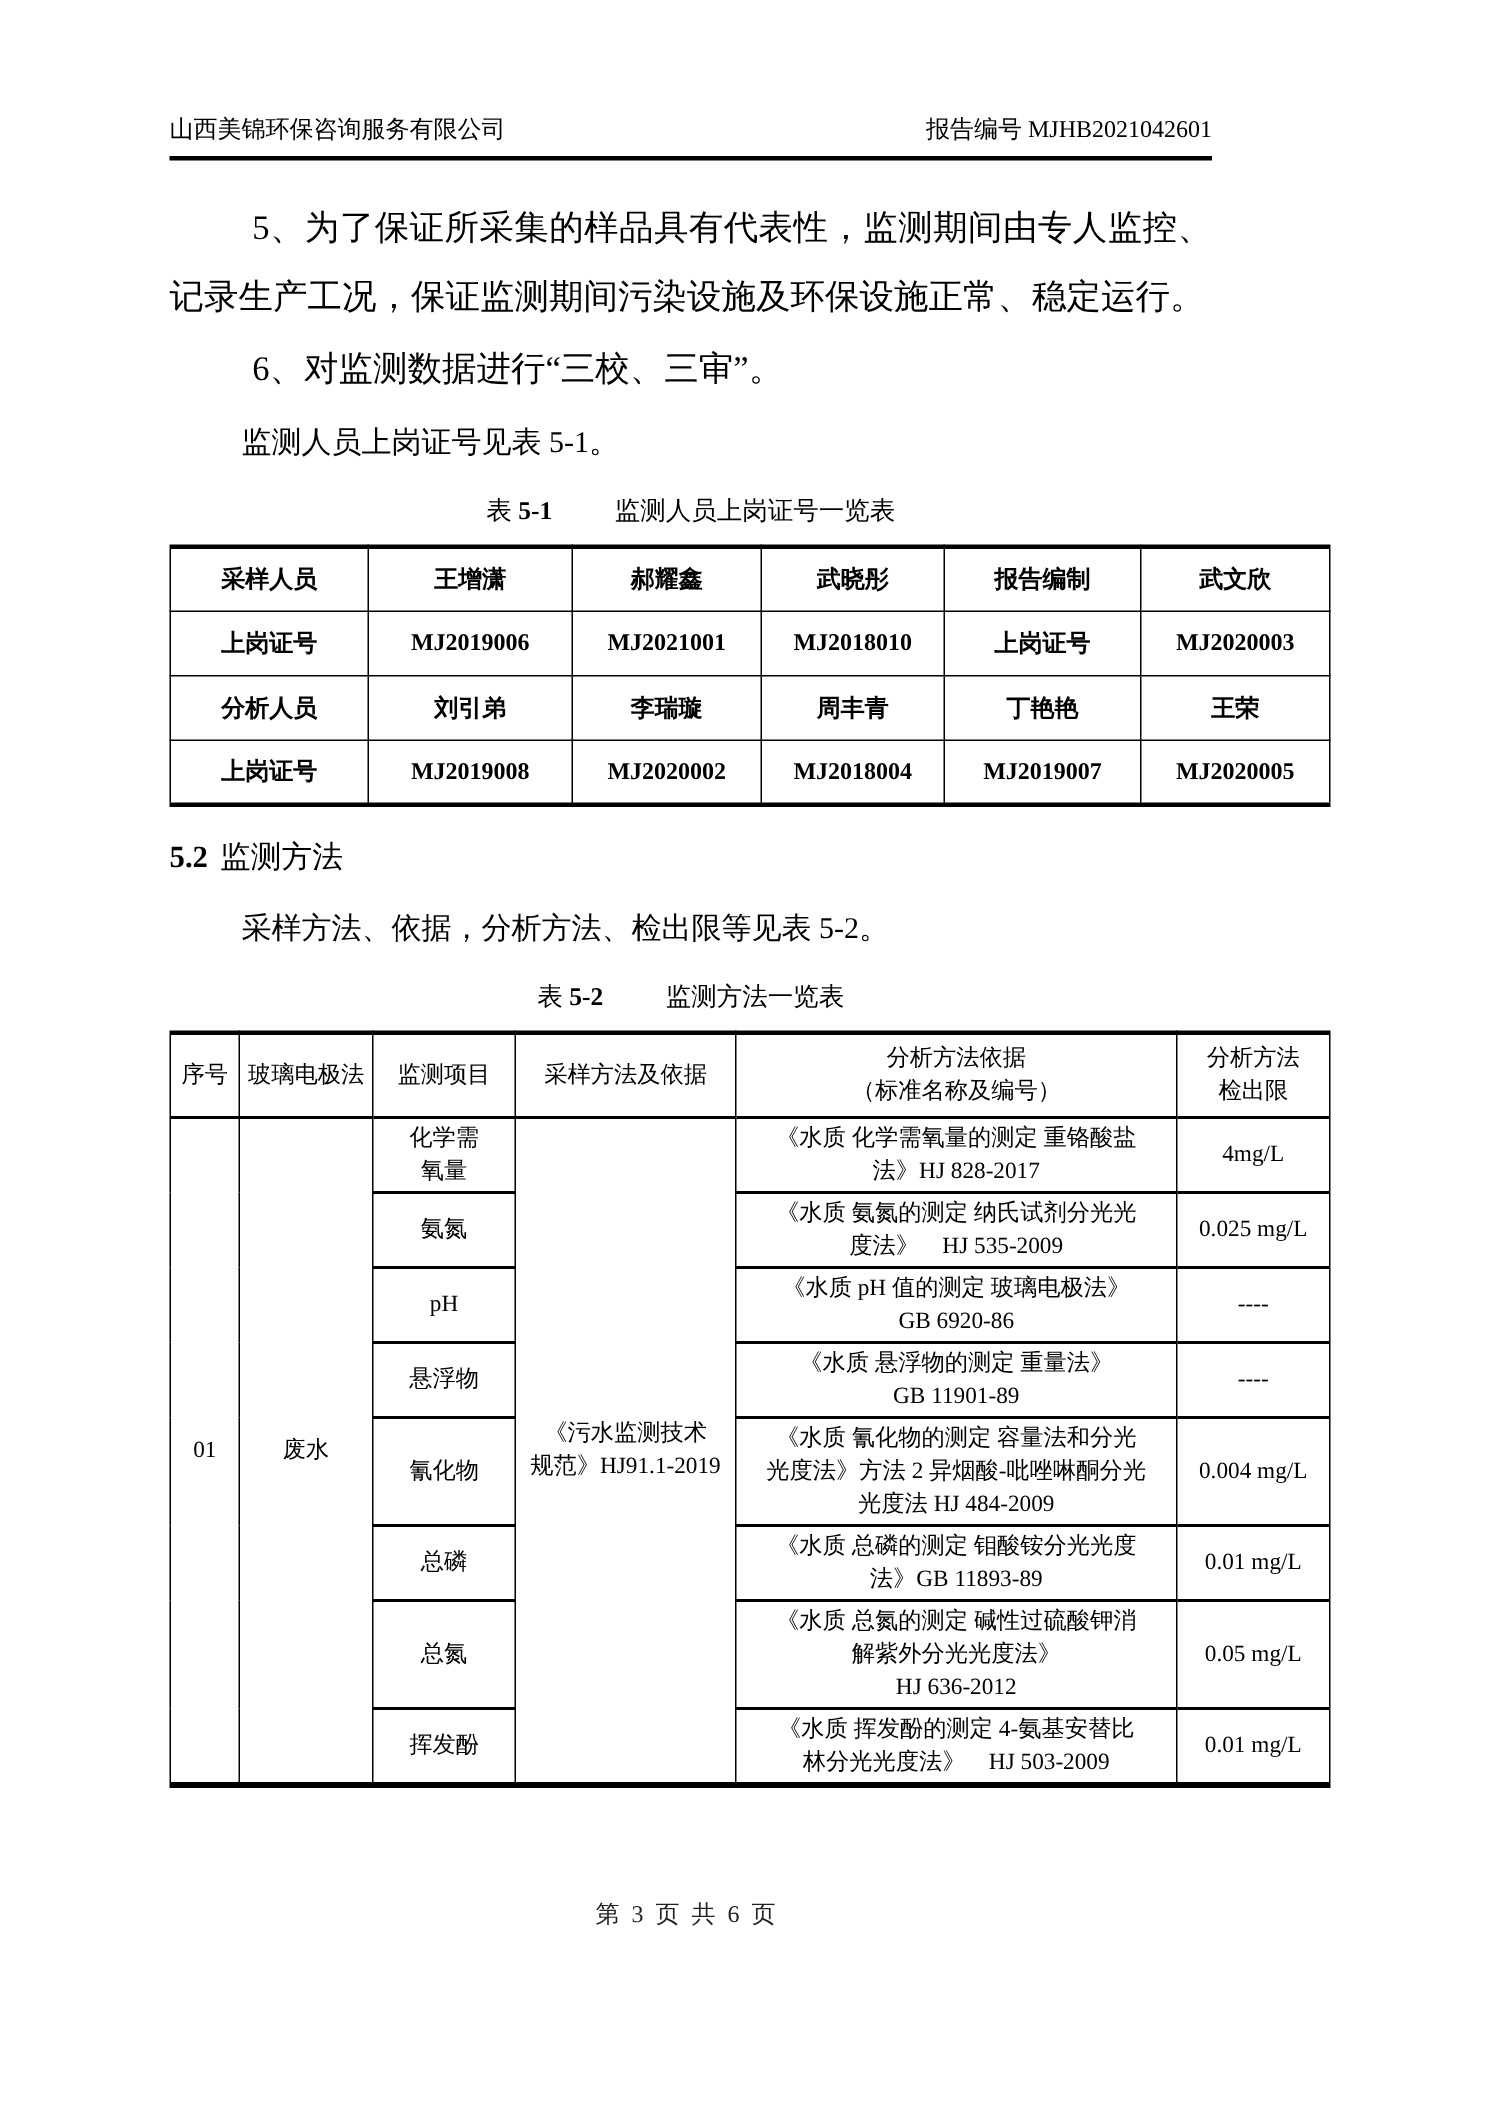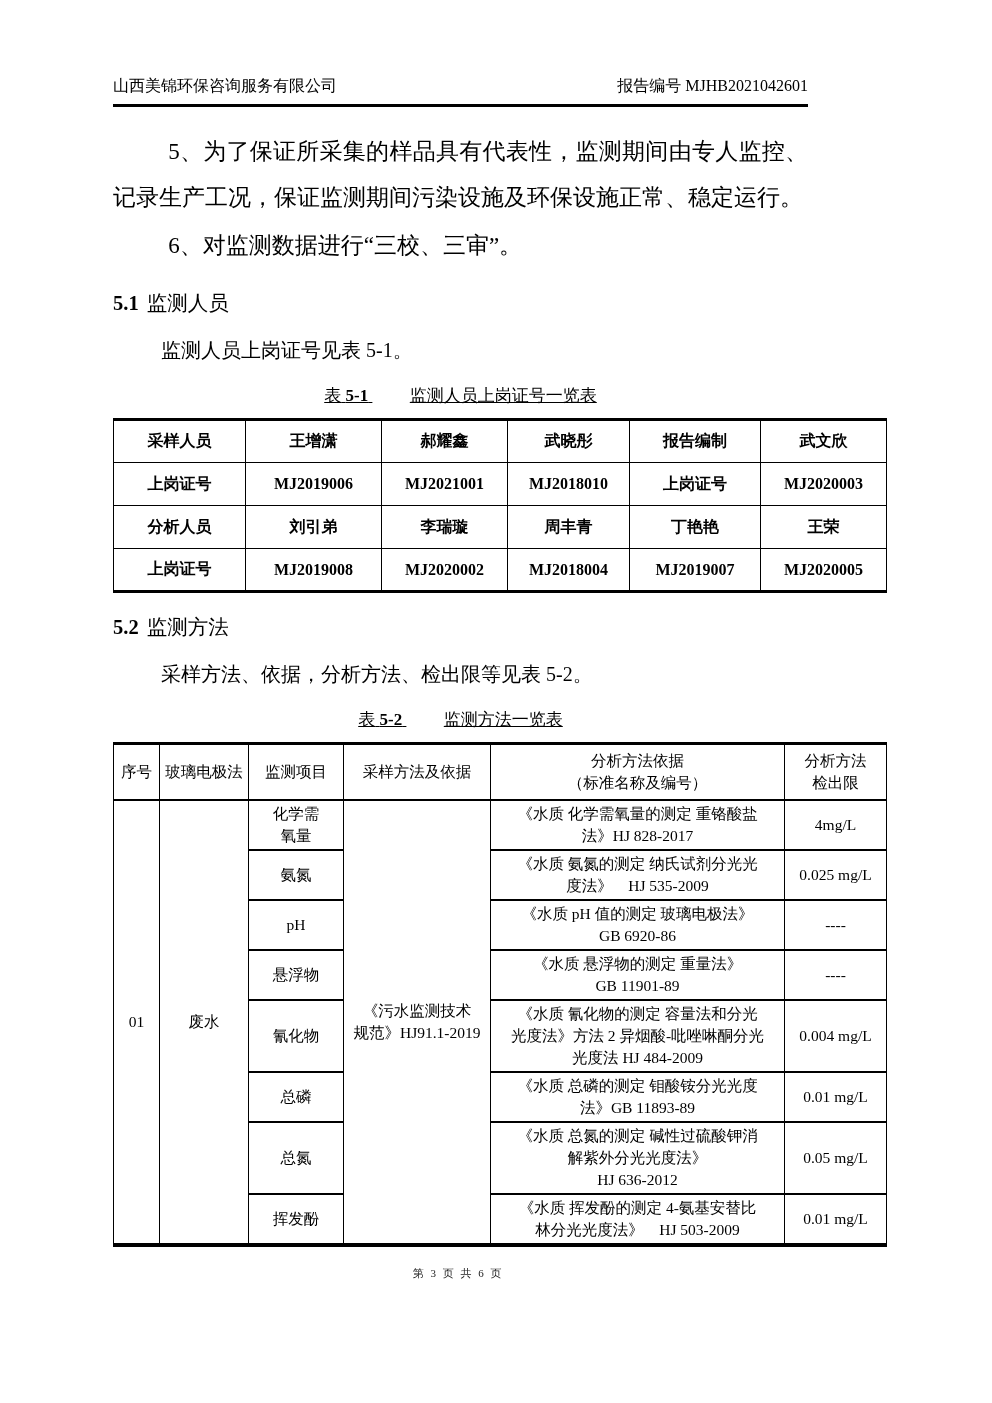--- a/index.html
+++ b/index.html
@@ -41,21 +41,20 @@
     font-size: 20px;
     line-height: 44px;
     text-indent: 2.4em;
     margin-top: 4px;
   }
   .tbl-caption {
     text-align: center;
     font-size: 17px;
     margin: 12px 0 10px 0;
     line-height: 24px;
-    text-decoration: underline;
   }
   .tbl-caption .cap-num { font-weight: bold; }
   .tbl-caption .cap-title { margin-left: 2.2em; }
   
   table { border-collapse: collapse; table-layout: fixed; width: 773px; }
   .t51 { border-top: 3px solid #000; border-bottom: 3px solid #000; }
   .t51 td {
     border: 1px solid #000;
     text-align: center; vertical-align: middle;
     font-size: 16px;
@@ -81,39 +80,38 @@
   .row-h43 { height: 43px; }
   .row-h44 { height: 44px; }
   .row-h72 { height: 72px; }
   .row-h68 { height: 68px; }
   
   .doc-footer {
     position: absolute;
     left: 0; right: 0;
     top: 1266px;
     text-align: center;
-    font-size: 11px;
+    font-size: 16px;
     color: #222;
     letter-spacing: 2px;
   }
 </style>
 </head>
 <body>
 
 <div class="page">
 
   <div class="doc-header">
     <span>山西美锦环保咨询服务有限公司</span>
     <span>报告编号 MJHB2021042601</span>
   </div>
 
   <p class="para p5">5、为了保证所采集的样品具有代表性，监测期间由专人监控、记录生产工况，保证监测期间污染设施及环保设施正常、稳定运行。</p>
   <p class="para p6">6、对监测数据进行“三校、三审”。</p>
 
-  <h2 class="sec-heading"><span class="sec-num">5.1</span><span style="font-weight:normal;">监测人员</span></h2>
 
   <p class="sec-intro">监测人员上岗证号见表 5-1。</p>
 
   <div class="tbl-caption">
     <span>表</span>
     <span class="cap-num">5-1</span>
     <span class="cap-title">监测人员上岗证号一览表</span>
   </div>
 
   <table class="t51">

